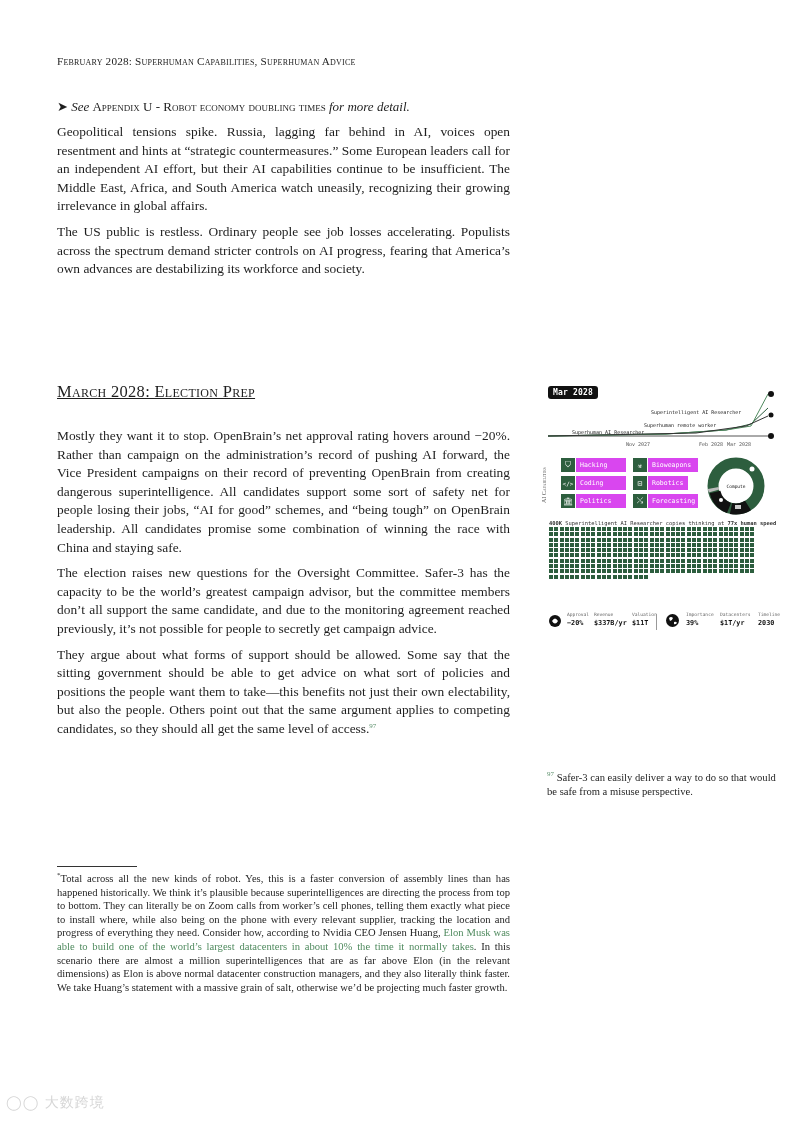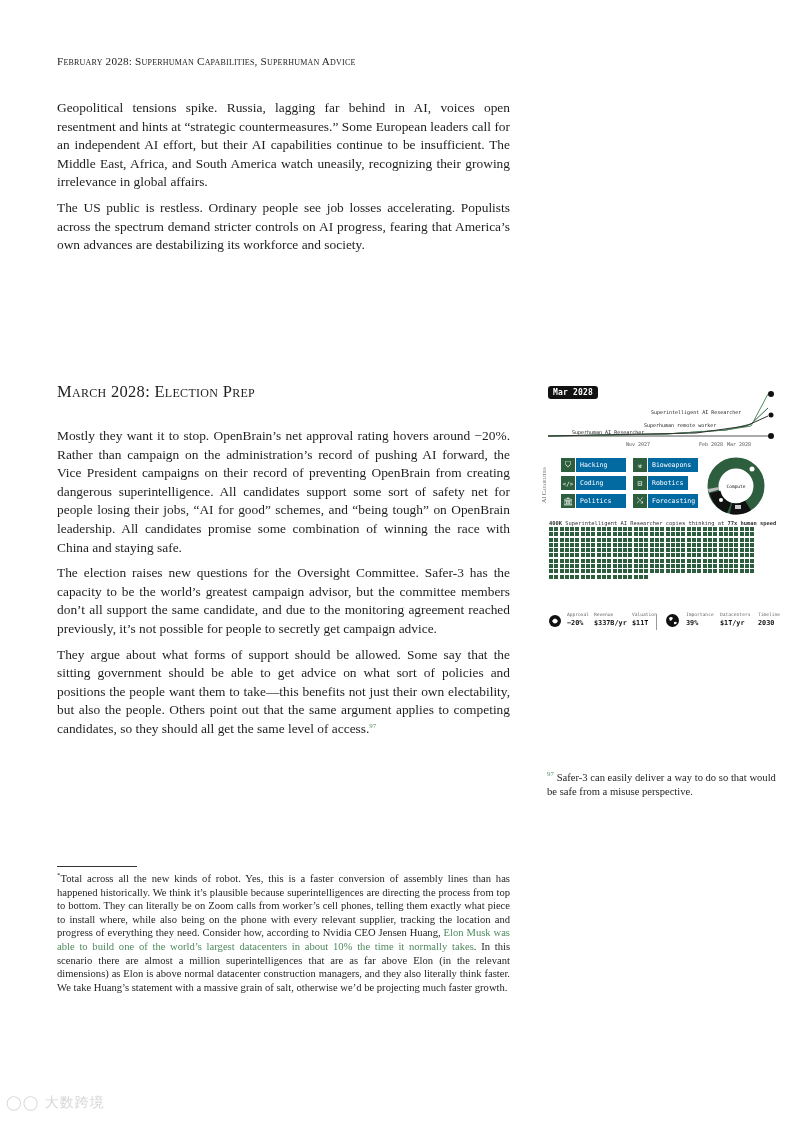--- a/index.html
+++ b/index.html
@@ -14,21 +14,21 @@
   .main { position: absolute; left: 57px; width: 453px; }
   p.body {
     margin: 0; font-size: 13.4px; line-height: 18.6px; text-align: justify; hyphens: auto;
   }
   .sup { font-size: 7px; vertical-align: super; line-height: 0; }
   .sup.green { color: #5a8f6a; }
   .see-line { font-size: 13px; line-height: 18px; }
   .see-line .it { font-style: italic; }
   .see-line .sc { font-variant: small-caps; }
   .section-title {
-    position: absolute; left: 57px; top: 382px; font-size: 16.5px; font-variant: small-caps; letter-spacing: 0.3px;
+    position: absolute; left: 57px; top: 382px; font-size: 16.5px; font-variant: small-caps; letter-spacing: 0.3px; text-decoration: underline;
   }
   .fn-rule { position: absolute; left: 57px; top: 866px; width: 80px; border-top: 1px solid #333; }
   .footnote {
     position: absolute; left: 57px; top: 872px; width: 453px; font-size: 10.6px; line-height: 13.6px; text-align: justify;
   }
   .footnote .link { color: #4f8a5e; }
   .sidenote {
     position: absolute; left: 547px; top: 771px; width: 235px; font-size: 10.6px; line-height: 13.6px;
   }
   .sidenote .num { color: #5a8f6a; font-size: 7px; vertical-align: super; line-height: 0; }
@@ -44,21 +44,21 @@
     position: absolute; left: 541px; top: 462px; width: 18px; height: 46px; writing-mode: vertical-rl; transform: rotate(180deg);
     font-size: 6px; color: #555; text-align: center; font-variant: small-caps;
   }
   .cap-grid { position: absolute; left: 561px; top: 458px; display: grid; grid-template-columns: 65px 65px; column-gap: 7px; row-gap: 4px; }
   .cap-item { display: flex; height: 14px; }
   .cap-icon {
     width: 14px; height: 14px; background: #2d5e3e; color: #fff; font-size: 8px; display: flex; align-items: center; justify-content: center;
     border-right: 1px solid #fff;
   }
   .cap-text {
-    flex: 1; background: #0369a1; color: #fff; font-size: 6.5px; display: flex; align-items: center; padding-left: 4px;
+    flex: 1; background: #d946ef; color: #fff; font-size: 6.5px; display: flex; align-items: center; padding-left: 4px;
   }
   .donut { position: absolute; left: 707px; top: 457px; }
   .copies-caption { position: absolute; left: 549px; top: 520px; font-size: 5.4px; color: #333; white-space: nowrap; }
   .copies-caption b { font-weight: bold; }
   .sq-grid { position: absolute; left: 549px; top: 527px; width: 210px; display: flex; flex-wrap: wrap; gap: 1.3px; }
   .sq { width: 4px; height: 4px; background: #2d5e3e; }
   .metrics { position: absolute; left: 548px; top: 612px; width: 235px; height: 22px; }
   .metric { position: absolute; top: 0; }
   .metric .lbl { font-size: 4.6px; color: #666; display: block; }
   .metric .val { font-size: 6.8px; color: #111; display: block; margin-top: 2px; font-weight: bold; }
@@ -66,20 +66,26 @@
   .vdiv { position: absolute; left: 108px; top: 2px; height: 16px; border-left: 1px solid #999; }
 
   .watermark { position: absolute; left: 6px; top: 1094px; font-size: 14px; color: #d6d6d6; font-family: "DejaVu Sans", sans-serif; letter-spacing: 1px; }
 </style>
 </head>
 <body>
 
 <div class="running-head">February 2028: Superhuman Capabilities, Superhuman Advice</div>
 
 <div class="main" style="top:92px;">
+  <div class="see-line" style="margin-top:6px;">
+    <span>➤</span>
+    <span class="it">See</span>
+    <span class="sc">Appendix U - Robot economy doubling times</span>
+    <span class="it">for more detail.</span>
+  </div>
   <p class="body" style="margin-top:7px;">Geopolitical tensions spike. Russia, lagging far behind in AI, voices open resentment and hints at “strategic countermeasures.” Some European leaders call for an independent AI effort, but their AI capabilities continue to be insufficient. The Middle East, Africa, and South America watch uneasily, recognizing their growing irrelevance in global affairs.</p>
   <p class="body" style="margin-top:7px;">The US public is restless. Ordinary people see job losses accelerating. Populists across the spectrum demand stricter controls on AI progress, fearing that America’s own advances are destabilizing its workforce and society.</p>
 </div>
 
 <div class="section-title">March 2028: Election Prep</div>
 
 <div class="main" style="top:420px;">
   <p class="body" style="margin-top:7px;">Mostly they want it to stop. OpenBrain’s net approval rating hovers around −20%. Rather than campaign on the administration’s record of pushing AI forward, the Vice President campaigns on their record of preventing OpenBrain from creating dangerous superintelligence. All candidates support some sort of safety net for people losing their jobs, “AI for good” schemes, and “being tough” on OpenBrain leadership. All candidates promise some combination of winning the race with China and staying safe.</p>
   <p class="body" style="margin-top:7px;">The election raises new questions for the Oversight Committee. Safer-3 has the capacity to be the world’s greatest campaign advisor, but the committee members don’t all support the same candidate, and due to the monitoring agreement reached previously, it’s not possible for people to secretly get campaign advice.</p>
   <p class="body" style="margin-top:7px;"><span>They argue about what forms of support should be allowed. Some say that the sitting government should be able to get advice on what sort of policies and positions the people want them to take—this benefits not just their own electability, but also the people. Others point out that the same argument applies to competing candidates, so they should all get the same level of access.</span><span class="sup green">97</span></p>

